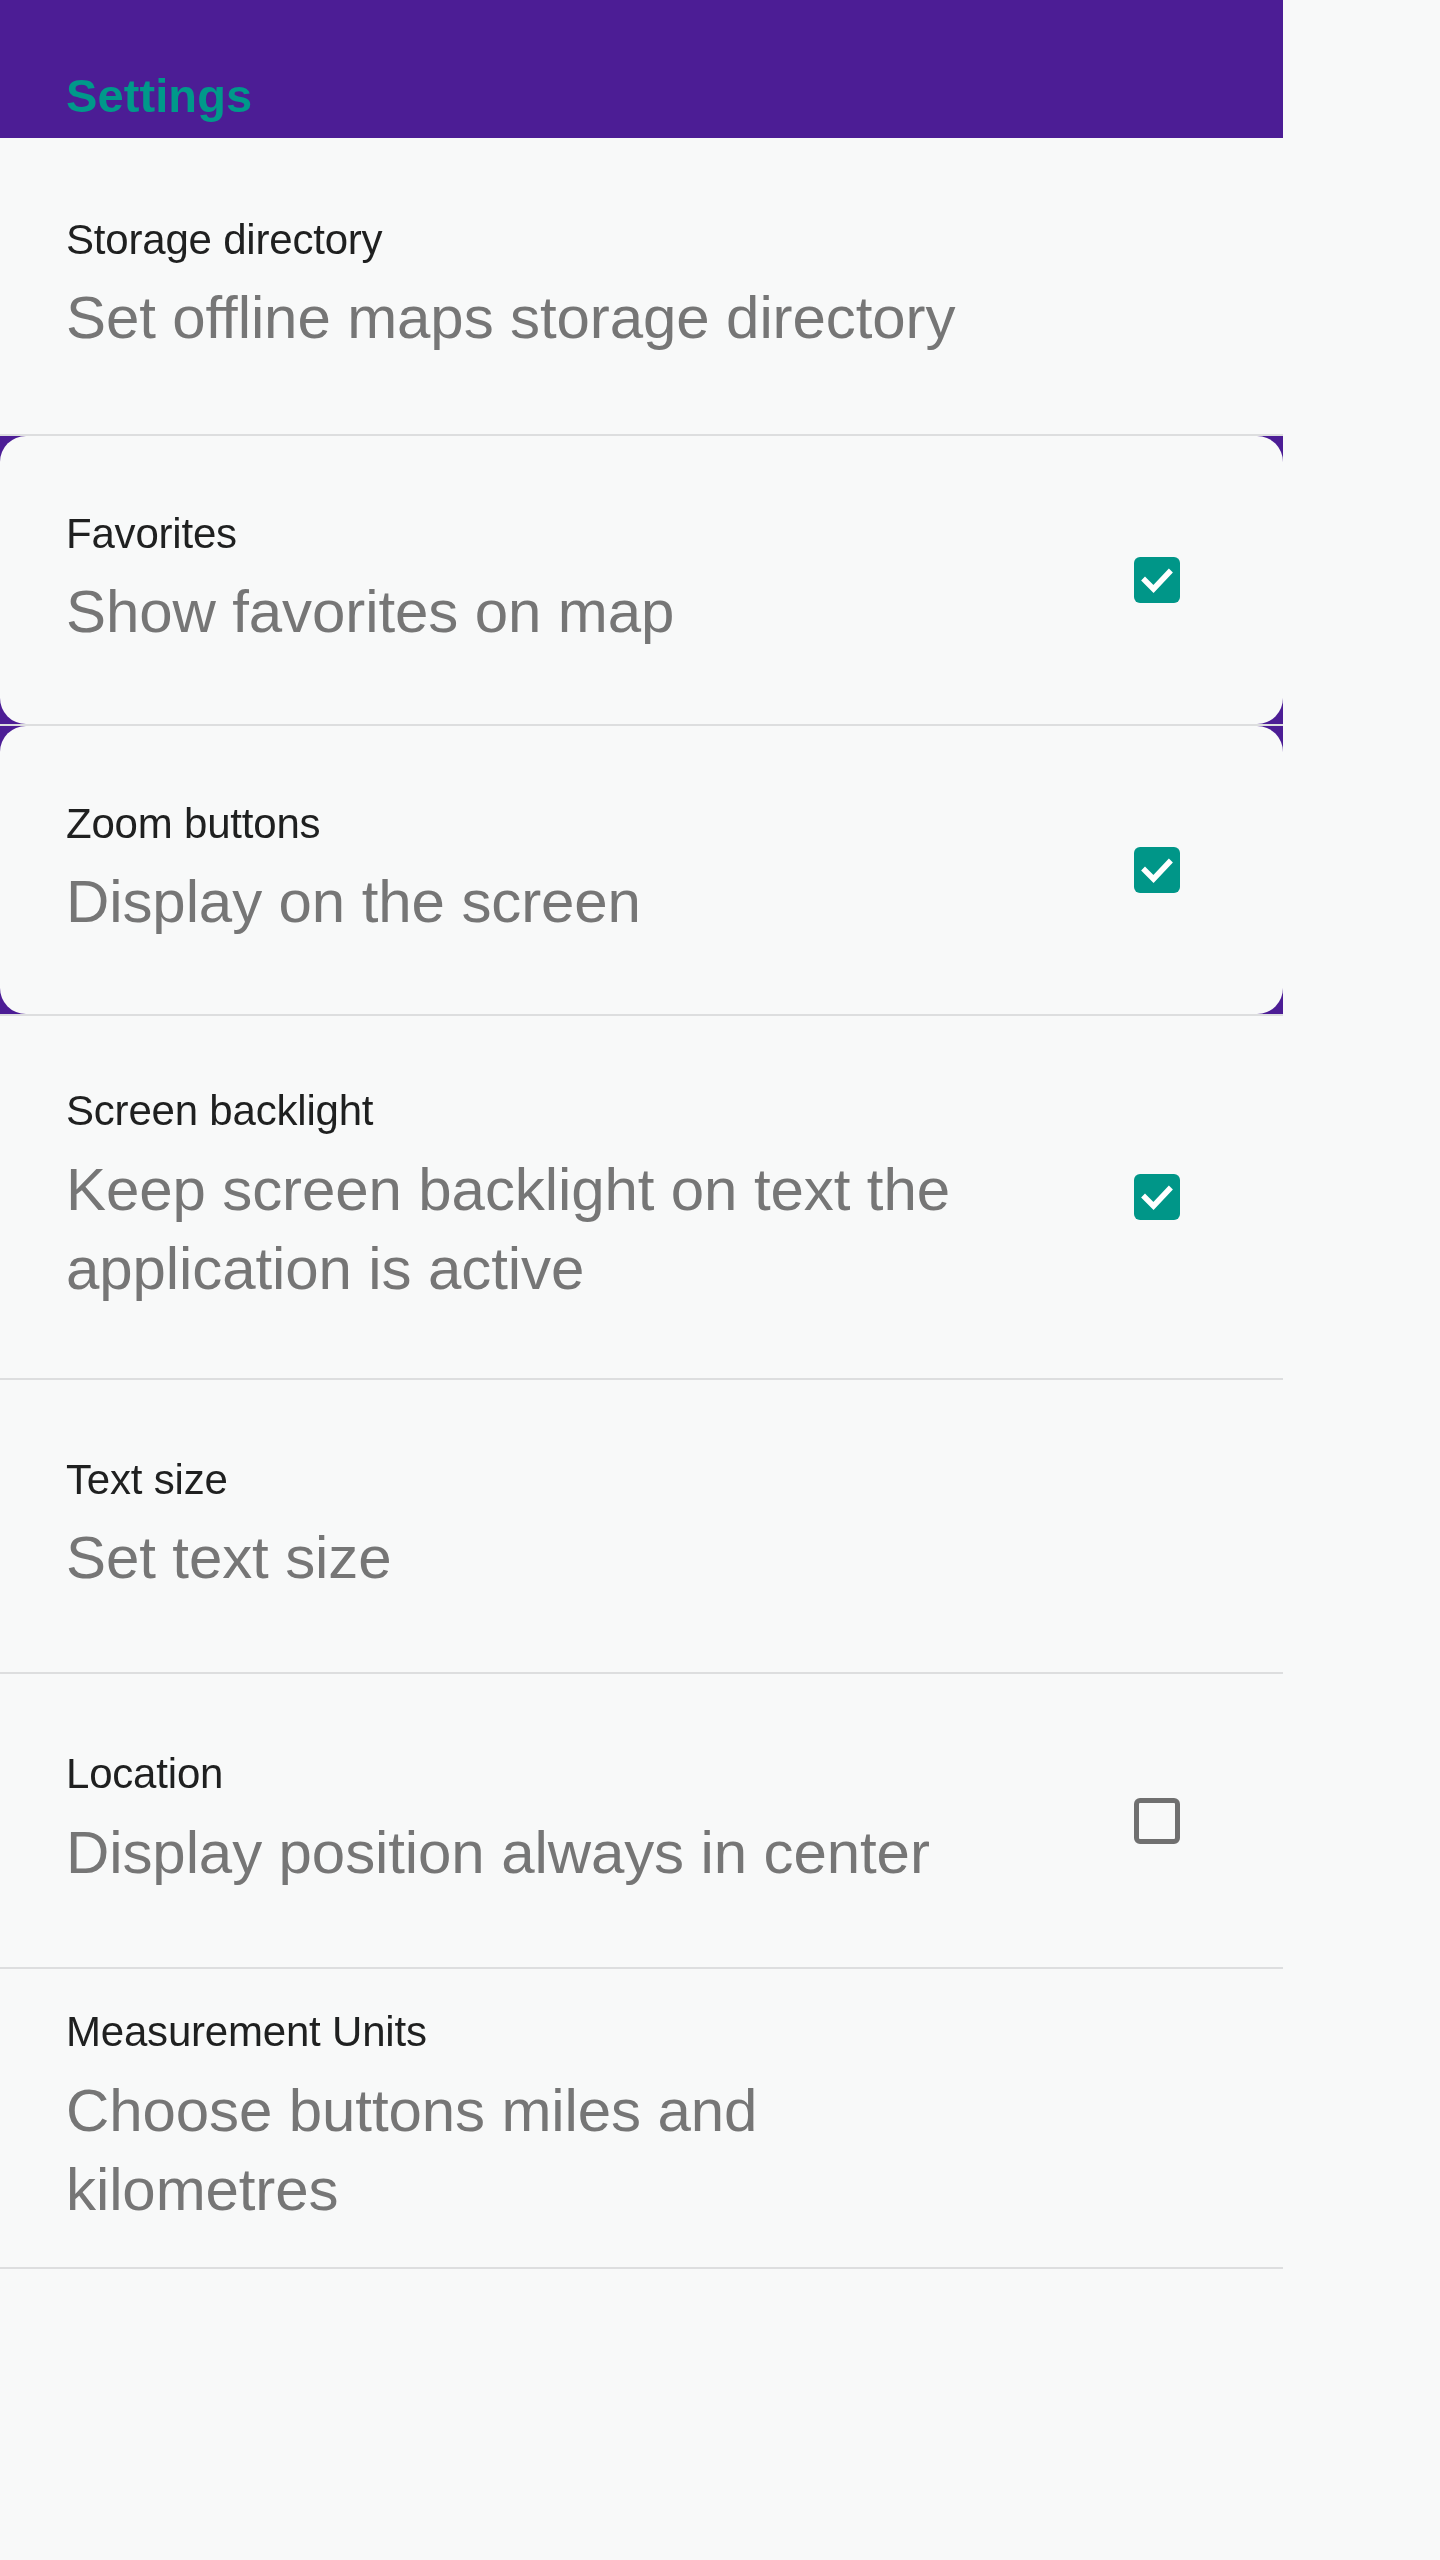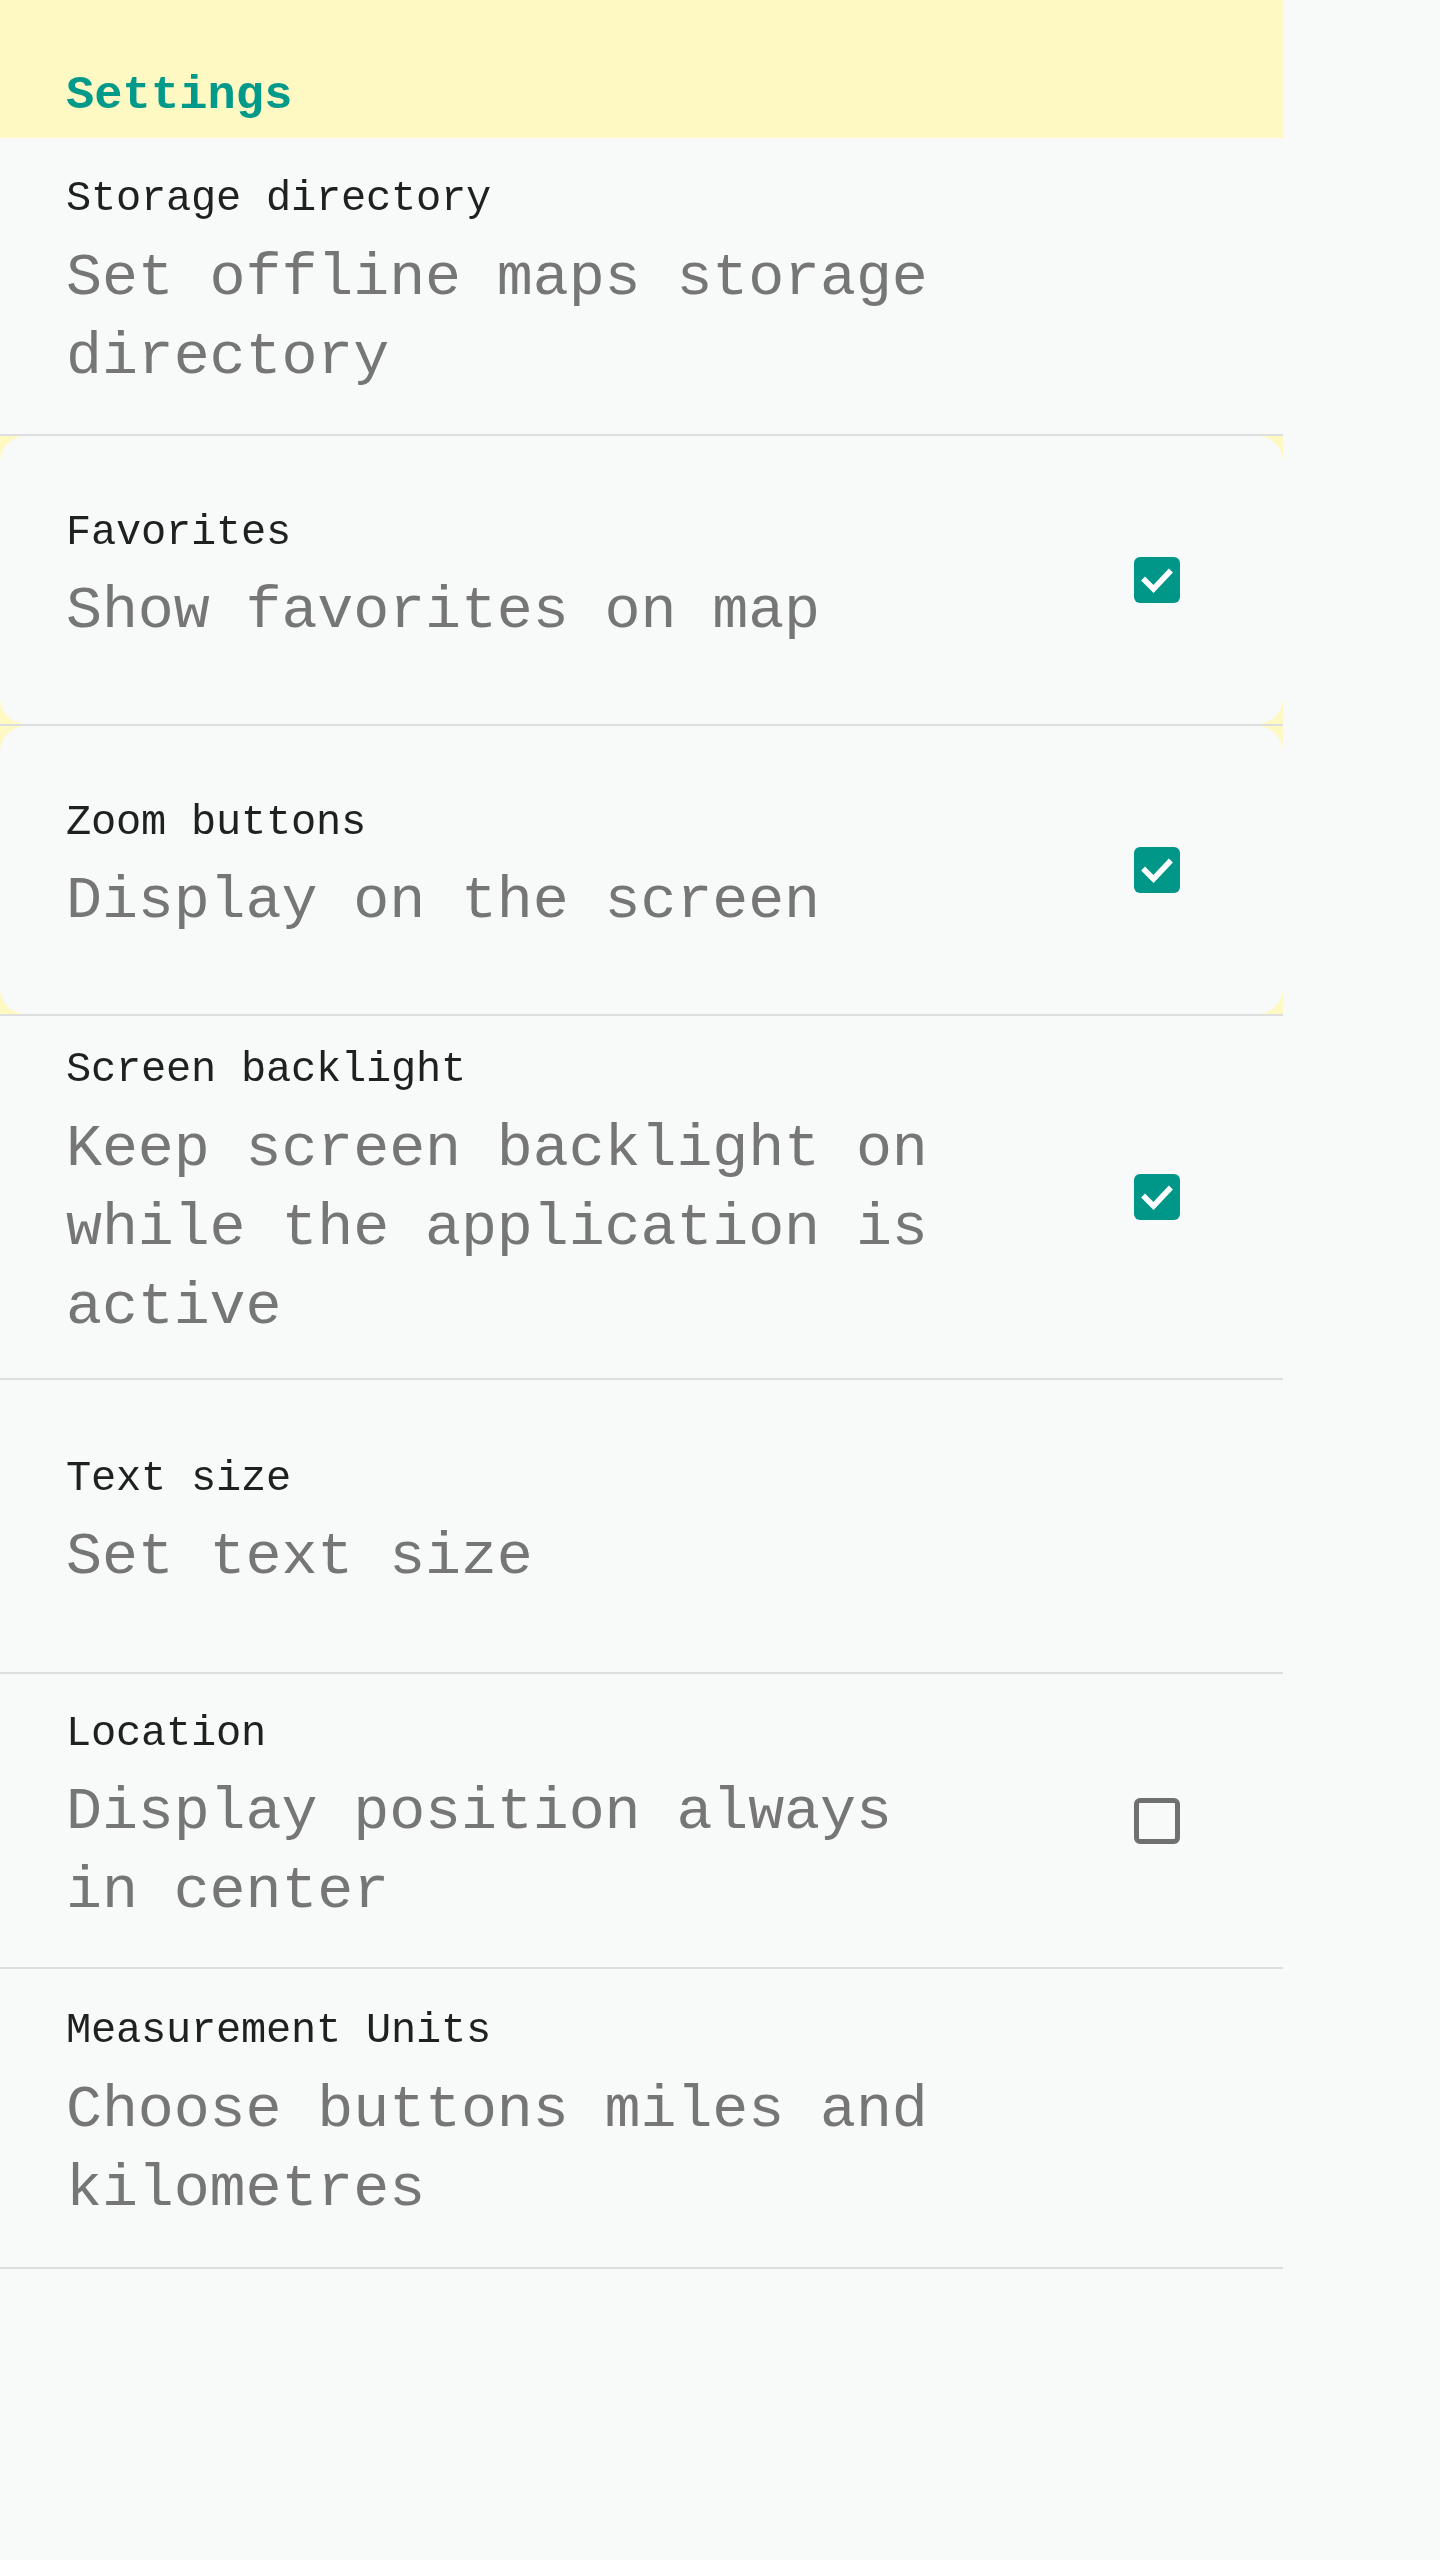--- a/index.html
+++ b/index.html
@@ -12,23 +12,22 @@
   body {
     background: #f8f9f9;
     font-family: "Liberation Sans", sans-serif;
     -webkit-font-smoothing: antialiased;
     overflow: hidden;
   }
 
   .screen {
     width: 1283px;
     height: 2560px;
-    background: #fef9c3;
+    background: #4c1d95;
     position: relative;
-    font-family: Liberation Mono, monospace;
   }
 
   
   .page-header {
     padding: 72px 0 0 66px;
     height: 138px;
   }
 
   .page-header .title {
     font-size: 47px;
@@ -175,21 +174,21 @@
             <path d="M11 23.5 L19.5 32 L35 15.5" fill="none" stroke="#ffffff" stroke-width="5.5" stroke-linecap="square" stroke-linejoin="miter"></path>
           </svg>
         </span>
       </div>
     </div>
     <div class="divider"></div>
 
     <div class="pref-row row-h-362">
       <div class="texts">
         <div class="pref-title">Screen backlight</div>
-        <div class="pref-summary">Keep screen backlight on while the application is active</div>
+        <div class="pref-summary">Keep screen backlight on text the application is active</div>
       </div>
       <div class="widget-slot">
         <span class="checkbox checked">
           <svg viewBox="0 0 46 46" aria-hidden="true">
             <path d="M11 23.5 L19.5 32 L35 15.5" fill="none" stroke="#ffffff" stroke-width="5.5" stroke-linecap="square" stroke-linejoin="miter"></path>
           </svg>
         </span>
       </div>
     </div>
     <div class="divider"></div>

